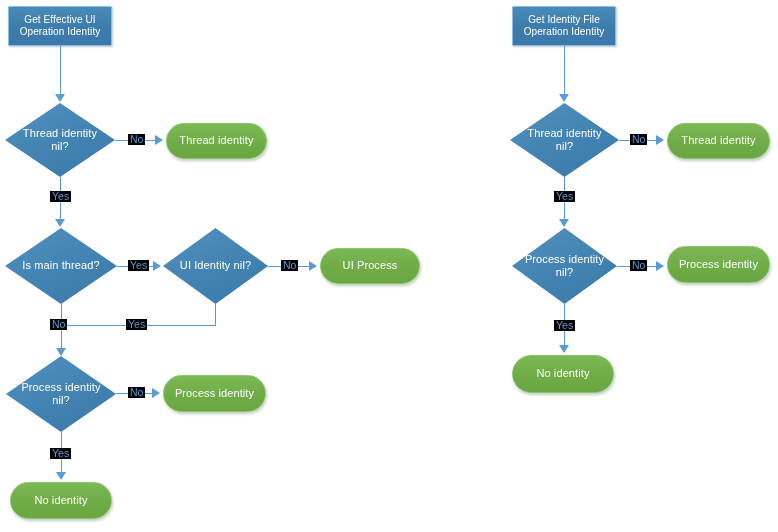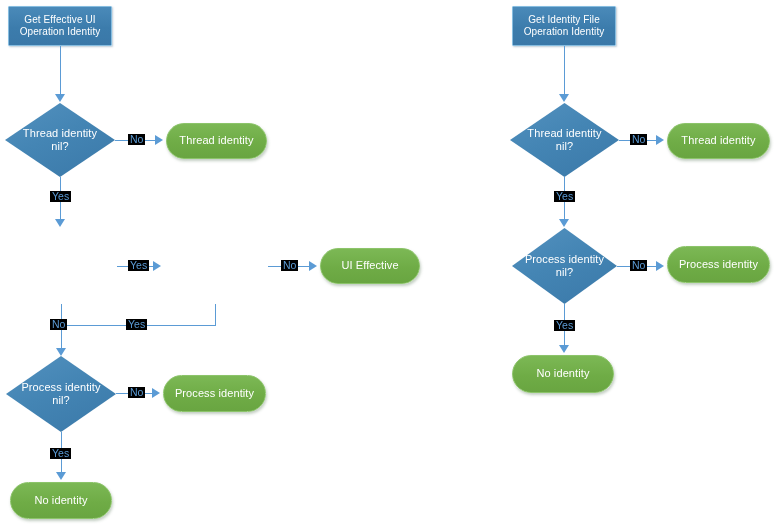--- a/index.html
+++ b/index.html
@@ -126,32 +126,38 @@
   <div class="arrow right" style="left:155px;top:135px;"></div>
 
   <div class="node pill" style="left:166px;top:123px;width:101px;height:36px;">
     <span>Thread identity</span>
   </div>
 
   <div class="conn v" style="left:60px;top:177px;height:44px;"></div>
   <div class="elabel" style="left:50px;top:191px;">Yes</div>
   <div class="arrow down" style="left:55px;top:219px;"></div>
 
+  <div class="node diamond" style="left:5px;top:228px;width:112px;height:76px;">
+    <span class="dlabel">Is main thread?</span>
+  </div>
 
   <div class="conn h" style="left:117px;top:266px;width:38px;"></div>
   <div class="elabel" style="left:128px;top:260px;">Yes</div>
   <div class="arrow right" style="left:153px;top:261px;"></div>
 
+  <div class="node diamond" style="left:163px;top:228px;width:105px;height:76px;">
+    <span class="dlabel">UI Identity nil?</span>
+  </div>
 
   <div class="conn h" style="left:268px;top:266px;width:44px;"></div>
   <div class="elabel" style="left:281px;top:260px;">No</div>
   <div class="arrow right" style="left:309px;top:261px;"></div>
 
   <div class="node pill" style="left:320px;top:248px;width:100px;height:36px;">
-    <span>UI Effective</span>
+    <span>UI Process</span>
   </div>
 
   <div class="conn v" style="left:215px;top:304px;height:22px;"></div>
   <div class="conn h" style="left:61px;top:325px;width:155px;"></div>
   <div class="elabel" style="left:126px;top:319px;">Yes</div>
 
   <div class="conn v" style="left:61px;top:304px;height:46px;"></div>
   <div class="elabel" style="left:50px;top:319px;">No</div>
   <div class="arrow down" style="left:56px;top:348px;"></div>
 

